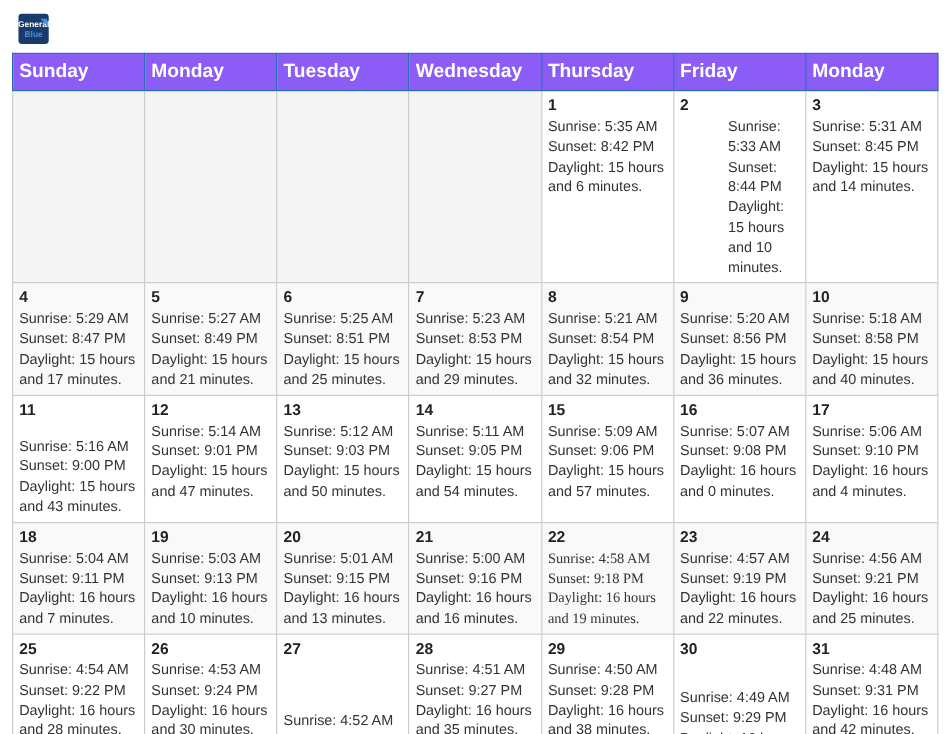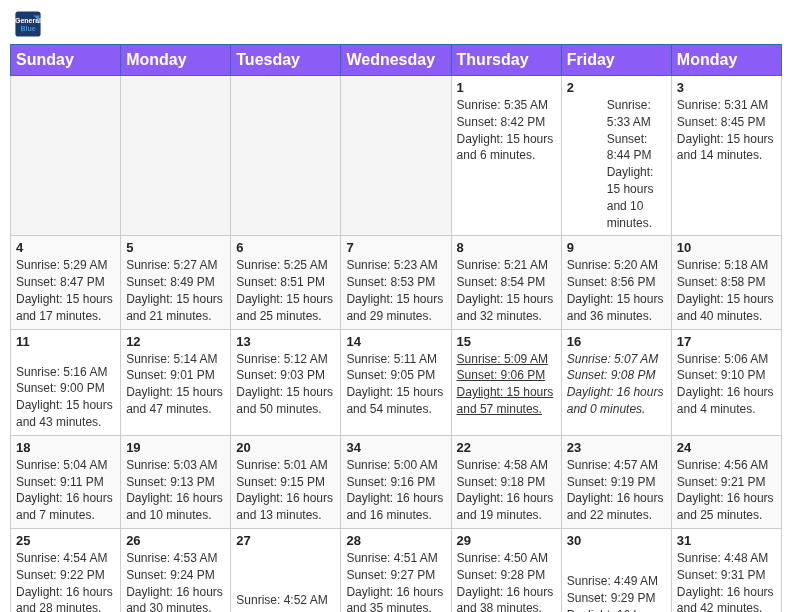--- a/index.html
+++ b/index.html
@@ -224,28 +224,28 @@
         </td>
         <td>
           <span class="day-number">14</span>
           <div class="cell-text" style="white-space: pre-line;">Sunrise: 5:11 AM
 Sunset: 9:05 PM
 Daylight: 15 hours
 and 54 minutes.</div>
         </td>
         <td>
           <span class="day-number">15</span>
-          <div class="cell-text" style="white-space: pre-line; text-decoration: underline;">Sunrise: 5:09 AM
+          <div class="cell-text" style="white-space: pre-line;">Sunrise: 5:09 AM
 Sunset: 9:06 PM
 Daylight: 15 hours
 and 57 minutes.</div>
         </td>
         <td>
           <span class="day-number">16</span>
-          <div class="cell-text" style="white-space: pre-line; font-style: italic;">Sunrise: 5:07 AM
+          <div class="cell-text" style="white-space: pre-line;">Sunrise: 5:07 AM
 Sunset: 9:08 PM
 Daylight: 16 hours
 and 0 minutes.</div>
         </td>
         <td>
           <span class="day-number">17</span>
           <div class="cell-text" style="white-space: pre-line;">Sunrise: 5:06 AM
 Sunset: 9:10 PM
 Daylight: 16 hours
 and 4 minutes.</div>
@@ -267,29 +267,29 @@
 and 10 minutes.</div>
         </td>
         <td>
           <span class="day-number">20</span>
           <div class="cell-text" style="white-space: pre-line;">Sunrise: 5:01 AM
 Sunset: 9:15 PM
 Daylight: 16 hours
 and 13 minutes.</div>
         </td>
         <td>
-          <span class="day-number">34</span>
+          <span class="day-number">21</span>
           <div class="cell-text" style="white-space: pre-line;">Sunrise: 5:00 AM
 Sunset: 9:16 PM
 Daylight: 16 hours
 and 16 minutes.</div>
         </td>
         <td>
           <span class="day-number">22</span>
-          <div class="cell-text" style="white-space: pre-line;">Sunrise: 4:58 AM
+          <div class="cell-text" style="white-space: pre-line; font-family: Liberation Serif, serif;">Sunrise: 4:58 AM
 Sunset: 9:18 PM
 Daylight: 16 hours
 and 19 minutes.</div>
         </td>
         <td>
           <span class="day-number">23</span>
           <div class="cell-text" style="white-space: pre-line;">Sunrise: 4:57 AM
 Sunset: 9:19 PM
 Daylight: 16 hours
 and 22 minutes.</div>

